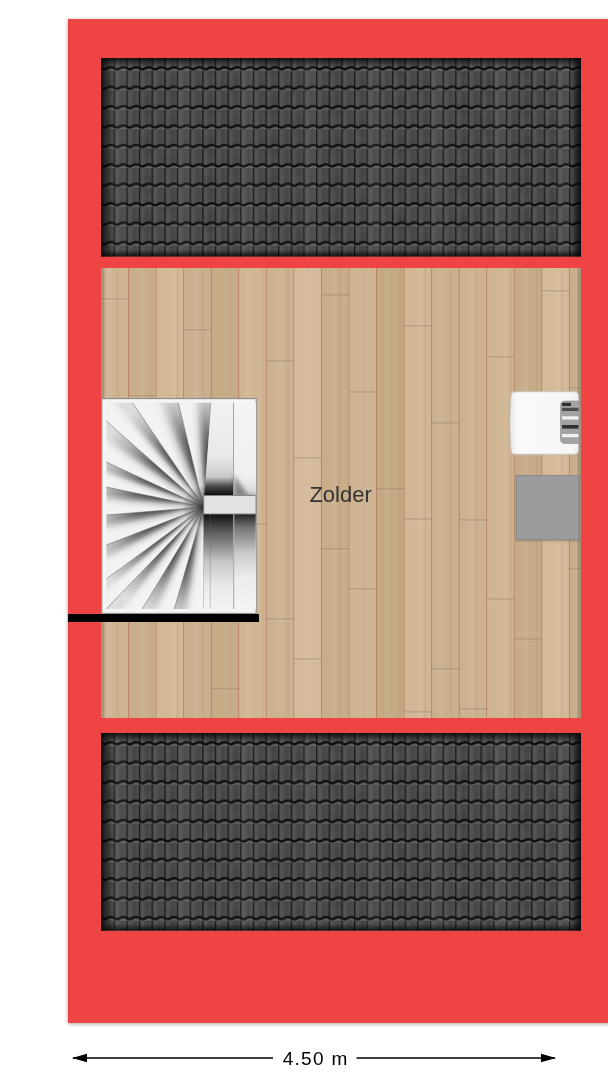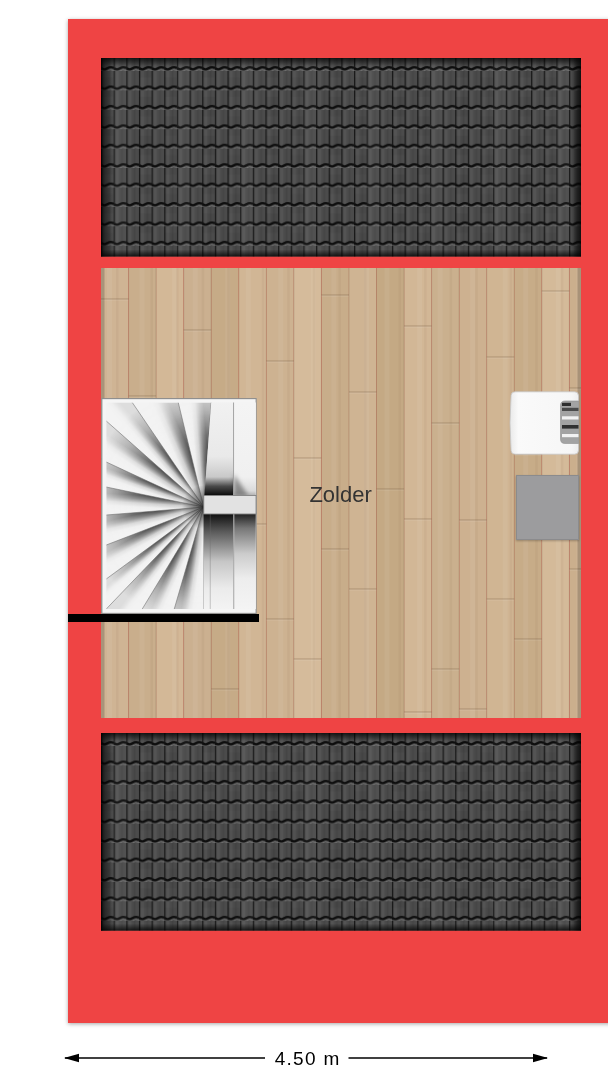--- a/index.html
+++ b/index.html
@@ -451,21 +451,21 @@
 <rect width="480" height="197.6" fill="url(#tp2)"></rect>
 <rect width="480" height="197.6" fill="url(#tp2V)"></rect>
 <rect width="11" height="197.6" fill="url(#tp2L)"></rect>
 <rect x="469" width="11" height="197.6" fill="url(#tp2R)"></rect>
 <rect width="480" height="8" fill="url(#tp2T)"></rect>
 <rect y="190.6" width="480" height="7" fill="url(#tp2B)"></rect>
 </svg>
     </div>
 </div>
 
-<div class="abs" style="left:64px;top:1045px;width:484px;height:26px;">
+<div class="abs" style="left:72px;top:1045px;width:484px;height:26px;">
     <svg width="484" height="26" viewBox="0 0 484 26" style="position:absolute;left:0;top:0">
 <line x1="1" y1="13" x2="201" y2="13" stroke="#000" stroke-width="1.4"></line>
 <line x1="284.5" y1="13" x2="483" y2="13" stroke="#000" stroke-width="1.4"></line>
 <polygon points="0,13 15,8.8 15,17.2" fill="#000"></polygon>
 <polygon points="484,13 469,8.8 469,17.2" fill="#000"></polygon>
 <text x="243.6" y="19.5" font-family="Liberation Sans, sans-serif" font-size="19" letter-spacing="1.3" fill="#000" text-anchor="middle">4.50 m</text>
 </svg>
   </div>
 
 </body></html>

